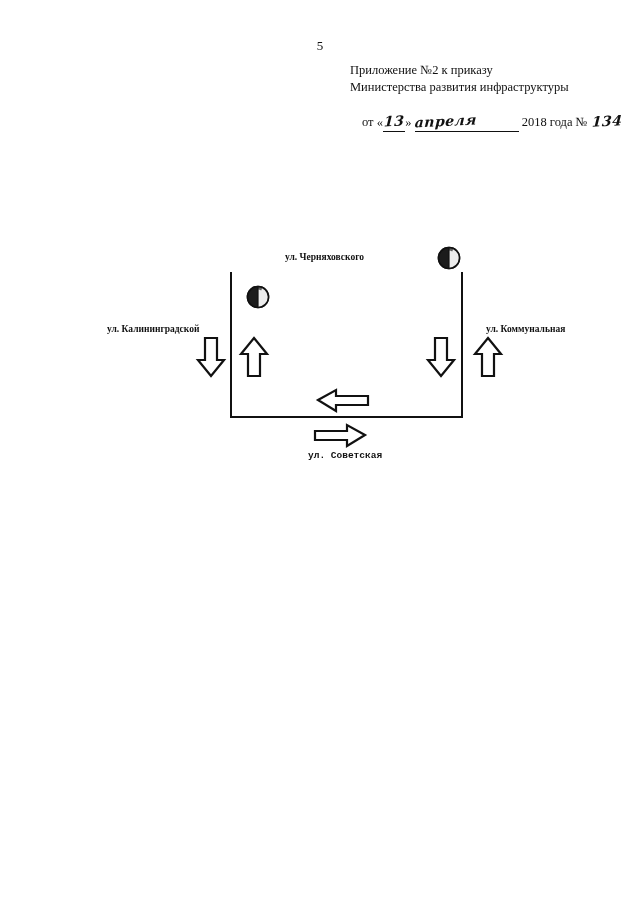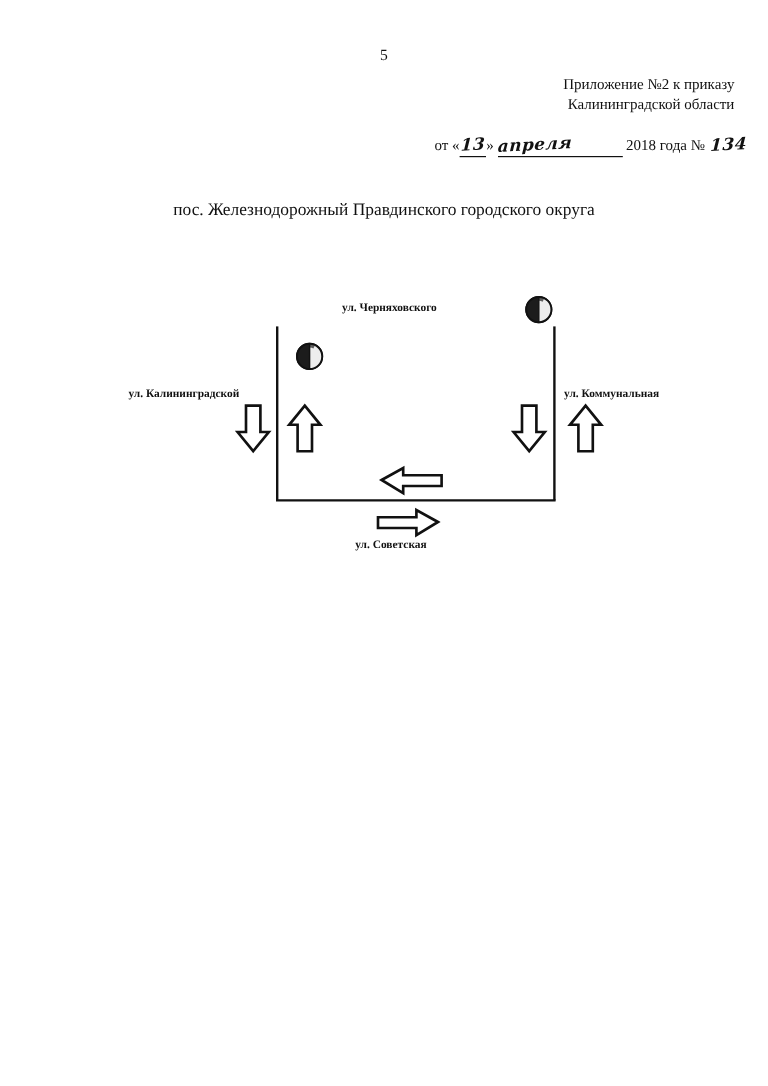--- a/index.html
+++ b/index.html
@@ -30,21 +30,21 @@
     font-size: 13px;
     line-height: 15px;
     letter-spacing: 0.2px;
   }
 
   .appendix-block {
     position: absolute;
     left: 350px;
     top: 62px;
     width: 262px;
-    text-align: right;
+    text-align: left;
     font-size: 12.5px;
     line-height: 17px;
   }
   .appendix-line {
     white-space: nowrap;
   }
 
   
   .date-line {
     position: absolute;
@@ -112,42 +112,41 @@
     position: absolute;
     font-family: "Liberation Serif", "DejaVu Serif", serif;
     font-size: 9.5px;
     font-weight: bold;
     line-height: 11px;
     color: #111;
     white-space: nowrap;
   }
   .lbl-chernyahovskogo { left: 285px; top: 22px; }
   .lbl-kommunisticheskaya { left: 107px; top: 94px; }
-  .lbl-kommunalnaya { left: 470px; top: 94px; }
-  .lbl-sovetskaya { left: 296px; top: 220px; }
+  .lbl-kommunalnaya { left: 486px; top: 94px; }
+  .lbl-sovetskaya { left: 308px; top: 220px; font-family: Liberation Mono, monospace; }
 </style>
 </head>
 <body>
 
 <div class="page">
 
   <div class="page-number">5</div>
 
   <div class="appendix-block">
     <div class="appendix-line">Приложение №2 к приказу</div>
-    <div class="appendix-line">Калининградской области</div>
+    <div class="appendix-line">Министерства развития инфраструктуры</div>
   </div>
 
   <div class="date-line">
     <span class="lbl">от «</span><span class="rule-short"><span class="hand">13</span></span><span class="lbl">»</span>
     <span class="rule-long"><span class="hand">апреля</span></span>
     <span class="lbl">2018 года №</span><span class="hand hand-num-right">134</span>
   </div>
 
-  <div class="doc-title">пос. Железнодорожный Правдинского городского округа</div>
 
   <div class="diagram">
 
     <svg width="640" height="250" viewBox="0 0 640 250">
 
       <defs>
         <linearGradient id="topFade" x1="0" y1="0" x2="1" y2="0">
           <stop offset="0%" stop-color="#111111"></stop>
           <stop offset="28%" stop-color="#111111"></stop>
           <stop offset="60%" stop-color="#5a5a5a"></stop>

